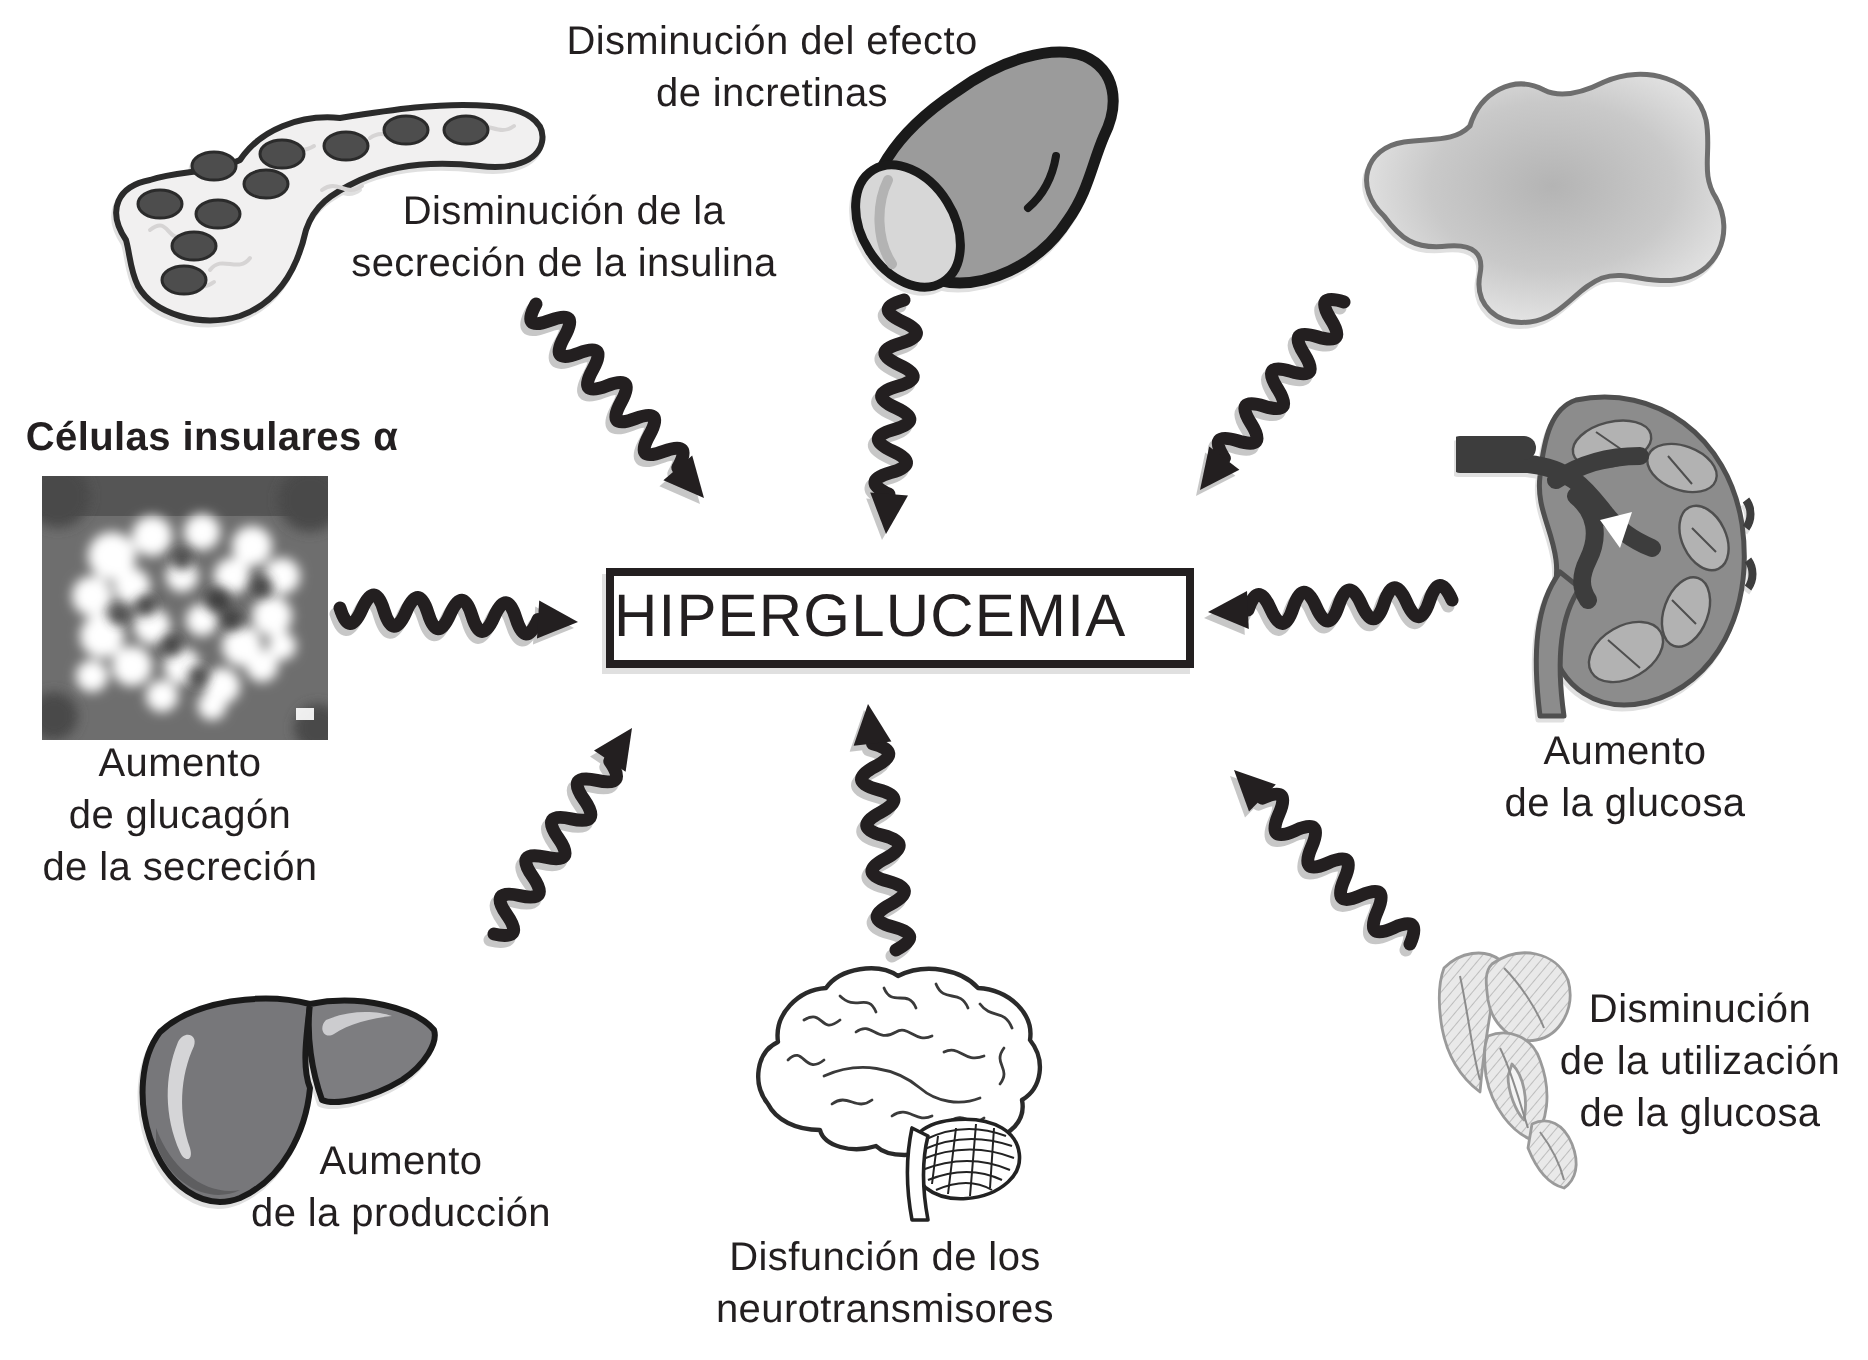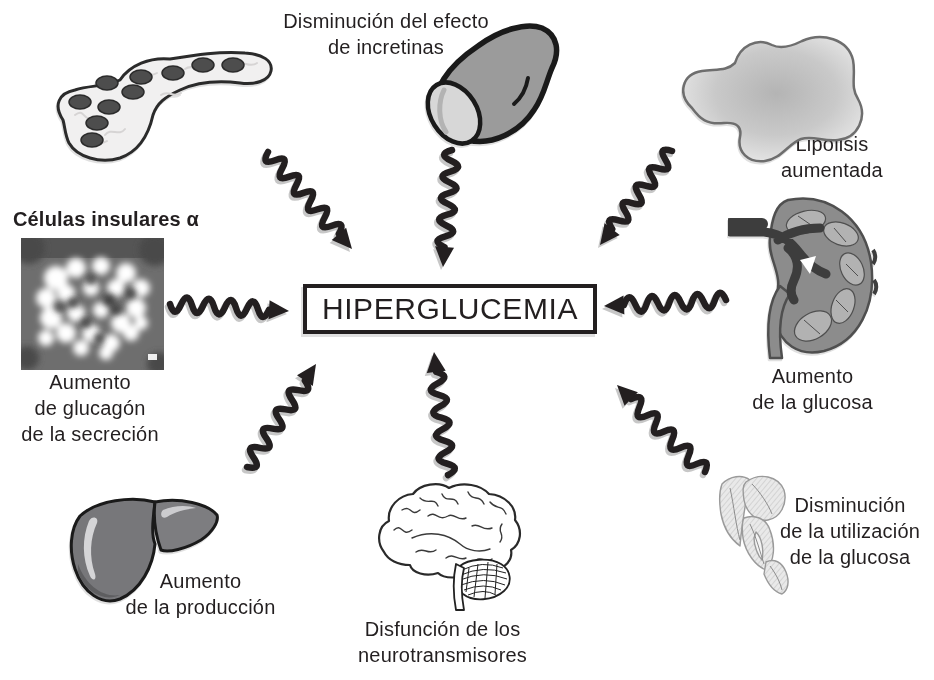--- a/index.html
+++ b/index.html
@@ -5,45 +5,45 @@
   html,body{margin:0;padding:0;background:#fff;}
   #stage{
     position:relative;width:934px;height:680px;background:#ffffff;overflow:hidden;
     font-family:"Liberation Sans","DejaVu Sans",sans-serif;color:#231f20;
   }
   .lbl{position:absolute;text-align:center;font-size:20px;line-height:26px;color:#231f20;letter-spacing:0.2px;}
   .lbl span{display:block;}
   .organ{position:absolute;filter:drop-shadow(-1px 2px 0 rgba(0,0,0,0.12));}
   #center-box{
     position:absolute;left:303px;top:284px;width:294px;height:50px;box-sizing:border-box;
-    border:4px solid #231f20;background:#ffffff;display:flex;align-items:center;justify-content:center;
+    border:4px solid #231f20;background:#ffffff;display:flex;align-items:center;
     font-size:30px;letter-spacing:0.6px;box-shadow:-2px 3px 0 rgba(0,0,0,0.12);
   }
   #arrows{position:absolute;left:0;top:0;pointer-events:none;}
   #arrows g{filter:drop-shadow(-2px 3px 0 rgba(0,0,0,0.22));}
 </style>
 </head>
 <body>
 
 <div id="stage">
 
   <div id="center-box">
     <span>HIPERGLUCEMIA</span>
   </div>
 
   <div class="lbl" style="left:275px;top:8px;width:222px;">
     <span>Disminución del efecto</span>
     <span>de incretinas</span>
   </div>
 
-
-  <div class="lbl" style="left:769px;top:131px;width:126px;">
-    <span>Lipólisis</span>
-    <span>aumentada</span>
-  </div>
+  <div class="lbl" style="left:162px;top:93px;width:240px;">
+    <span>Disminución de la</span>
+    <span>secreción de la insulina</span>
+  </div>
+
 
   <div class="lbl" style="left:8px;top:206px;width:196px;font-weight:bold;">
     <span>Células insulares α</span>
   </div>
 
   <div class="lbl" style="left:0px;top:369px;width:180px;">
     <span>Aumento</span>
     <span>de glucagón</span>
     <span>de la secreción</span>
   </div>

